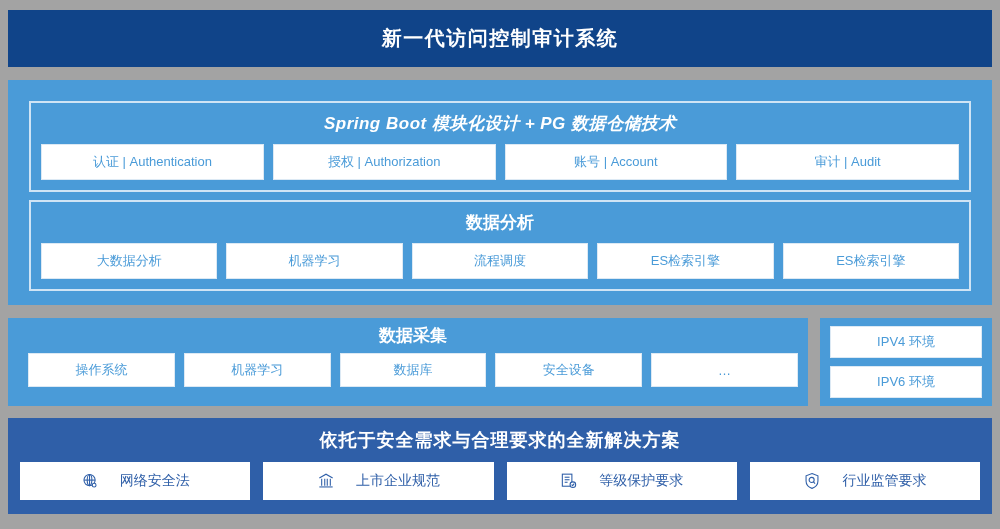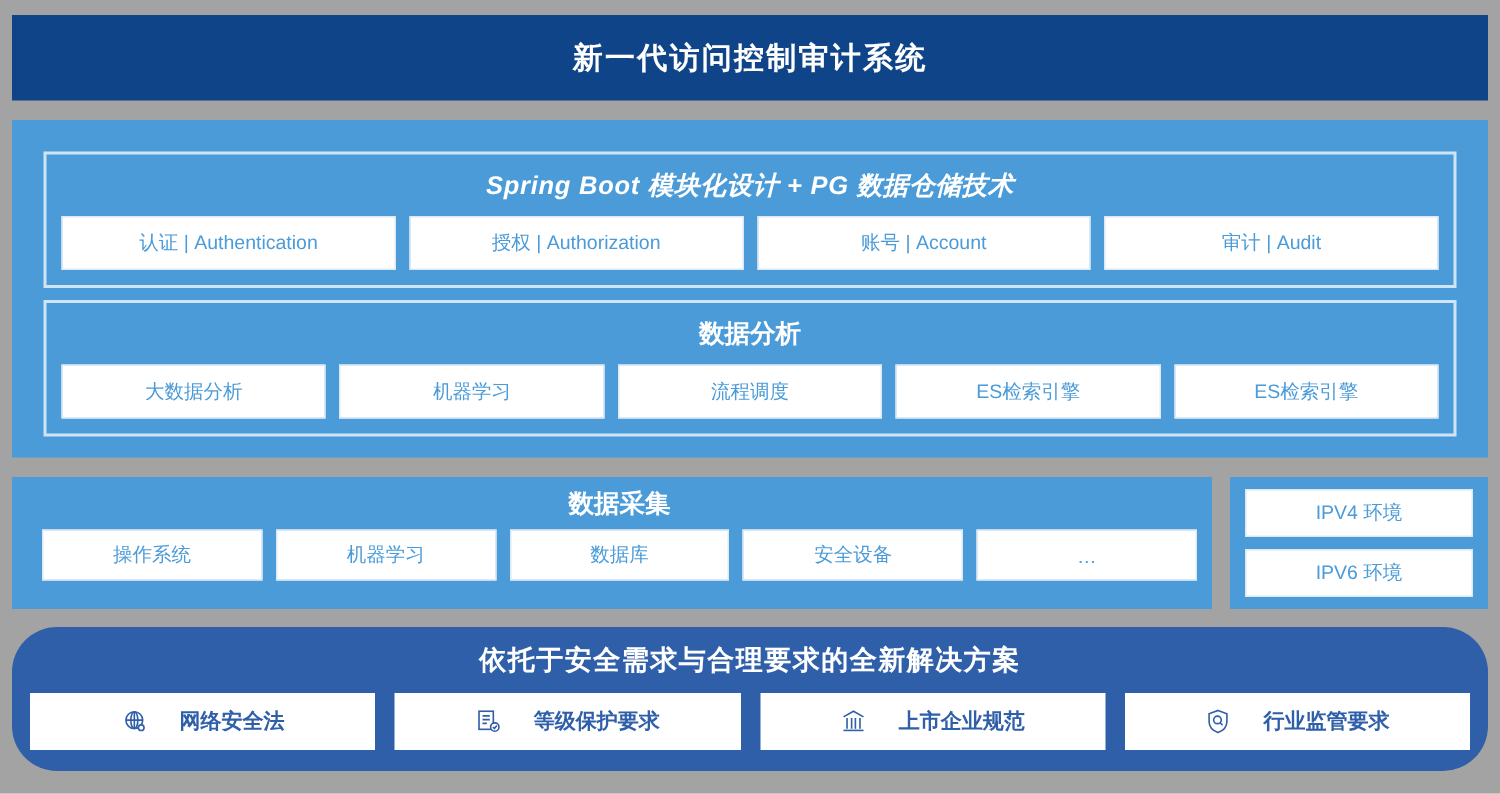--- a/index.html
+++ b/index.html
@@ -130,41 +130,39 @@
     font-size: 13px;
   }
 
   
   .solution-panel {
     left: 8px;
     top: 418px;
     width: 984px;
     height: 96px;
     padding: 8px 12px 12px 12px;
-    border-radius: 30px;
   }
   .solution-panel .group-title {
     font-size: 18px;
     letter-spacing: 1px;
     margin-bottom: 8px;
     line-height: 28px;
   }
   .sol-row { display: flex; gap: 13px; }
   .sol-chip {
     flex: 1 1 0;
     background: #ffffff;
     box-sizing: border-box;
     height: 38px;
     display: flex;
     align-items: center;
     justify-content: center;
     gap: 21px;
     color: #2F5FA8;
     font-size: 14px;
-    font-weight: bold;
   }
   .sol-icon { width: 18px; height: 18px; display: block; flex: 0 0 auto; }
   .sol-icon svg { display: block; }
 </style>
 </head>
 <body>
 
 <div class="page">
 
   <div class="header">
@@ -225,48 +223,48 @@
             <line x1="9.5" y1="2.8" x2="9.5" y2="15.2"></line>
             <circle cx="14.6" cy="14.6" r="2.1" fill="#ffffff"></circle>
           </svg>
         </span>
         <span>网络安全法</span>
       </div>
 
       <div class="sol-chip">
         <span class="sol-icon">
           <svg viewBox="0 0 20 20" width="18" height="18" fill="none" stroke="#2F5FA8" stroke-width="1.2">
+            <polyline points="2.6,6.6 10,2.4 17.4,6.6"></polyline>
+            <line x1="2.6" y1="16.6" x2="17.4" y2="16.6"></line>
+            <line x1="5.2" y1="7.4" x2="5.2" y2="15.4"></line>
+            <line x1="8.6" y1="7.4" x2="8.6" y2="15.4"></line>
+            <line x1="11.4" y1="7.4" x2="11.4" y2="15.4"></line>
+            <line x1="14.8" y1="7.4" x2="14.8" y2="15.4"></line>
+          </svg>
+        </span>
+        <span>上市企业规范</span>
+      </div>
+
+      <div class="sol-chip">
+        <span class="sol-icon">
+          <svg viewBox="0 0 20 20" width="18" height="18" fill="none" stroke="#2F5FA8" stroke-width="1.2">
             <rect x="2.6" y="2.4" width="10.6" height="13.4"></rect>
             <line x1="5.2" y1="5.8" x2="10.6" y2="5.8"></line>
             <line x1="5.2" y1="8.6" x2="10.6" y2="8.6"></line>
             <line x1="5.2" y1="11.4" x2="8.4" y2="11.4"></line>
             <circle cx="14.3" cy="14.1" r="3.1" fill="#ffffff"></circle>
             <polyline points="12.9,14.1 14.0,15.2 15.8,13.0"></polyline>
           </svg>
         </span>
         <span>等级保护要求</span>
       </div>
 
       <div class="sol-chip">
         <span class="sol-icon">
           <svg viewBox="0 0 20 20" width="18" height="18" fill="none" stroke="#2F5FA8" stroke-width="1.2">
-            <polyline points="2.6,6.6 10,2.4 17.4,6.6"></polyline>
-            <line x1="2.6" y1="16.6" x2="17.4" y2="16.6"></line>
-            <line x1="5.2" y1="7.4" x2="5.2" y2="15.4"></line>
-            <line x1="8.6" y1="7.4" x2="8.6" y2="15.4"></line>
-            <line x1="11.4" y1="7.4" x2="11.4" y2="15.4"></line>
-            <line x1="14.8" y1="7.4" x2="14.8" y2="15.4"></line>
-          </svg>
-        </span>
-        <span>上市企业规范</span>
-      </div>
-
-      <div class="sol-chip">
-        <span class="sol-icon">
-          <svg viewBox="0 0 20 20" width="18" height="18" fill="none" stroke="#2F5FA8" stroke-width="1.2">
             <path d="M10 1.8 L16.6 4.3 V10 C16.6 14.2 13.6 16.9 10 18.2 C6.4 16.9 3.4 14.2 3.4 10 V4.3 Z"></path>
             <circle cx="9.6" cy="8.8" r="2.8"></circle>
             <line x1="11.6" y1="10.9" x2="13.4" y2="12.8"></line>
           </svg>
         </span>
         <span>行业监管要求</span>
       </div>
 
     </div>
   </div>

